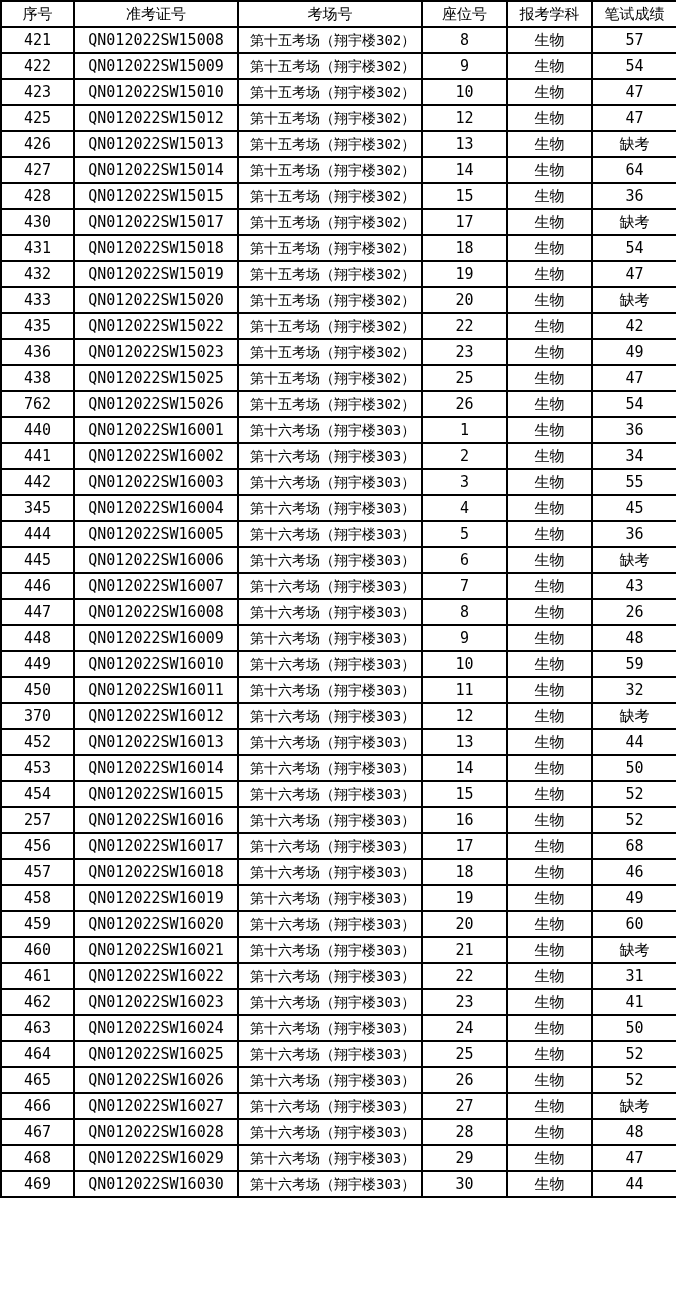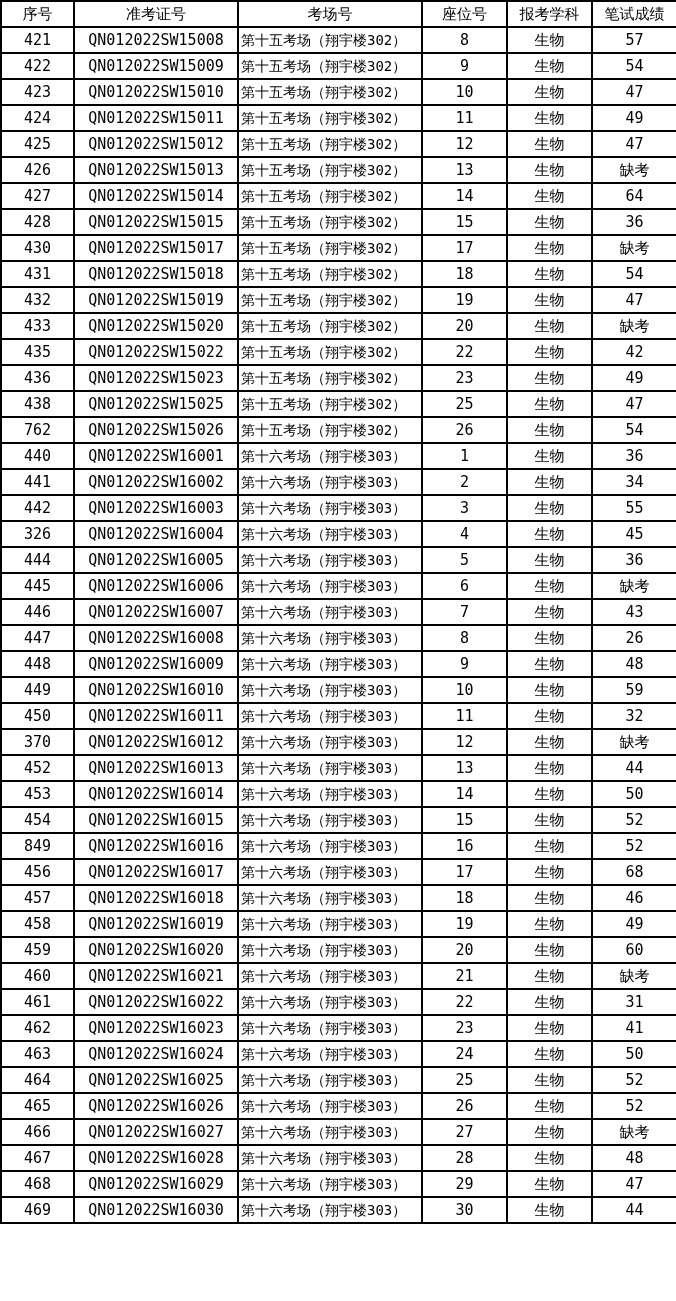--- a/index.html
+++ b/index.html
@@ -26,21 +26,21 @@
     height: 24px;
     line-height: 24px;
     padding: 0;
     text-align: center;
     font-weight: normal;
     white-space: nowrap;
     overflow: hidden;
   }
   table.score-table td.cell-room {
     text-align: left;
-    padding-left: 2px;
+    padding-left: 11px;
     font-size: 14px;
   }
   col.c-index   { width: 73px; }
   col.c-ticket  { width: 164px; }
   col.c-room    { width: 184px; }
   col.c-seat    { width: 85px; }
   col.c-subject { width: 85px; }
   col.c-score   { width: 85px; }
 </style>
 </head>
@@ -84,28 +84,20 @@
       </tr>
       <tr>
         <td class="cell-index">423</td>
         <td class="cell-ticket">QN012022SW15010</td>
         <td class="cell-room">第十五考场（翔宇楼302）</td>
         <td class="cell-seat">10</td>
         <td class="cell-subject">生物</td>
         <td class="cell-score">47</td>
       </tr>
       <tr>
-        <td class="cell-index">424</td>
-        <td class="cell-ticket">QN012022SW15011</td>
-        <td class="cell-room">第十五考场（翔宇楼302）</td>
-        <td class="cell-seat">11</td>
-        <td class="cell-subject">生物</td>
-        <td class="cell-score">49</td>
-      </tr>
-      <tr>
         <td class="cell-index">425</td>
         <td class="cell-ticket">QN012022SW15012</td>
         <td class="cell-room">第十五考场（翔宇楼302）</td>
         <td class="cell-seat">12</td>
         <td class="cell-subject">生物</td>
         <td class="cell-score">47</td>
       </tr>
       <tr>
         <td class="cell-index">426</td>
         <td class="cell-ticket">QN012022SW15013</td>
@@ -212,21 +204,21 @@
       </tr>
       <tr>
         <td class="cell-index">442</td>
         <td class="cell-ticket">QN012022SW16003</td>
         <td class="cell-room">第十六考场（翔宇楼303）</td>
         <td class="cell-seat">3</td>
         <td class="cell-subject">生物</td>
         <td class="cell-score">55</td>
       </tr>
       <tr>
-        <td class="cell-index">326</td>
+        <td class="cell-index">345</td>
         <td class="cell-ticket">QN012022SW16004</td>
         <td class="cell-room">第十六考场（翔宇楼303）</td>
         <td class="cell-seat">4</td>
         <td class="cell-subject">生物</td>
         <td class="cell-score">45</td>
       </tr>
       <tr>
         <td class="cell-index">444</td>
         <td class="cell-ticket">QN012022SW16005</td>
         <td class="cell-room">第十六考场（翔宇楼303）</td>
@@ -308,21 +300,21 @@
       </tr>
       <tr>
         <td class="cell-index">454</td>
         <td class="cell-ticket">QN012022SW16015</td>
         <td class="cell-room">第十六考场（翔宇楼303）</td>
         <td class="cell-seat">15</td>
         <td class="cell-subject">生物</td>
         <td class="cell-score">52</td>
       </tr>
       <tr>
-        <td class="cell-index">849</td>
+        <td class="cell-index">257</td>
         <td class="cell-ticket">QN012022SW16016</td>
         <td class="cell-room">第十六考场（翔宇楼303）</td>
         <td class="cell-seat">16</td>
         <td class="cell-subject">生物</td>
         <td class="cell-score">52</td>
       </tr>
       <tr>
         <td class="cell-index">456</td>
         <td class="cell-ticket">QN012022SW16017</td>
         <td class="cell-room">第十六考场（翔宇楼303）</td>

